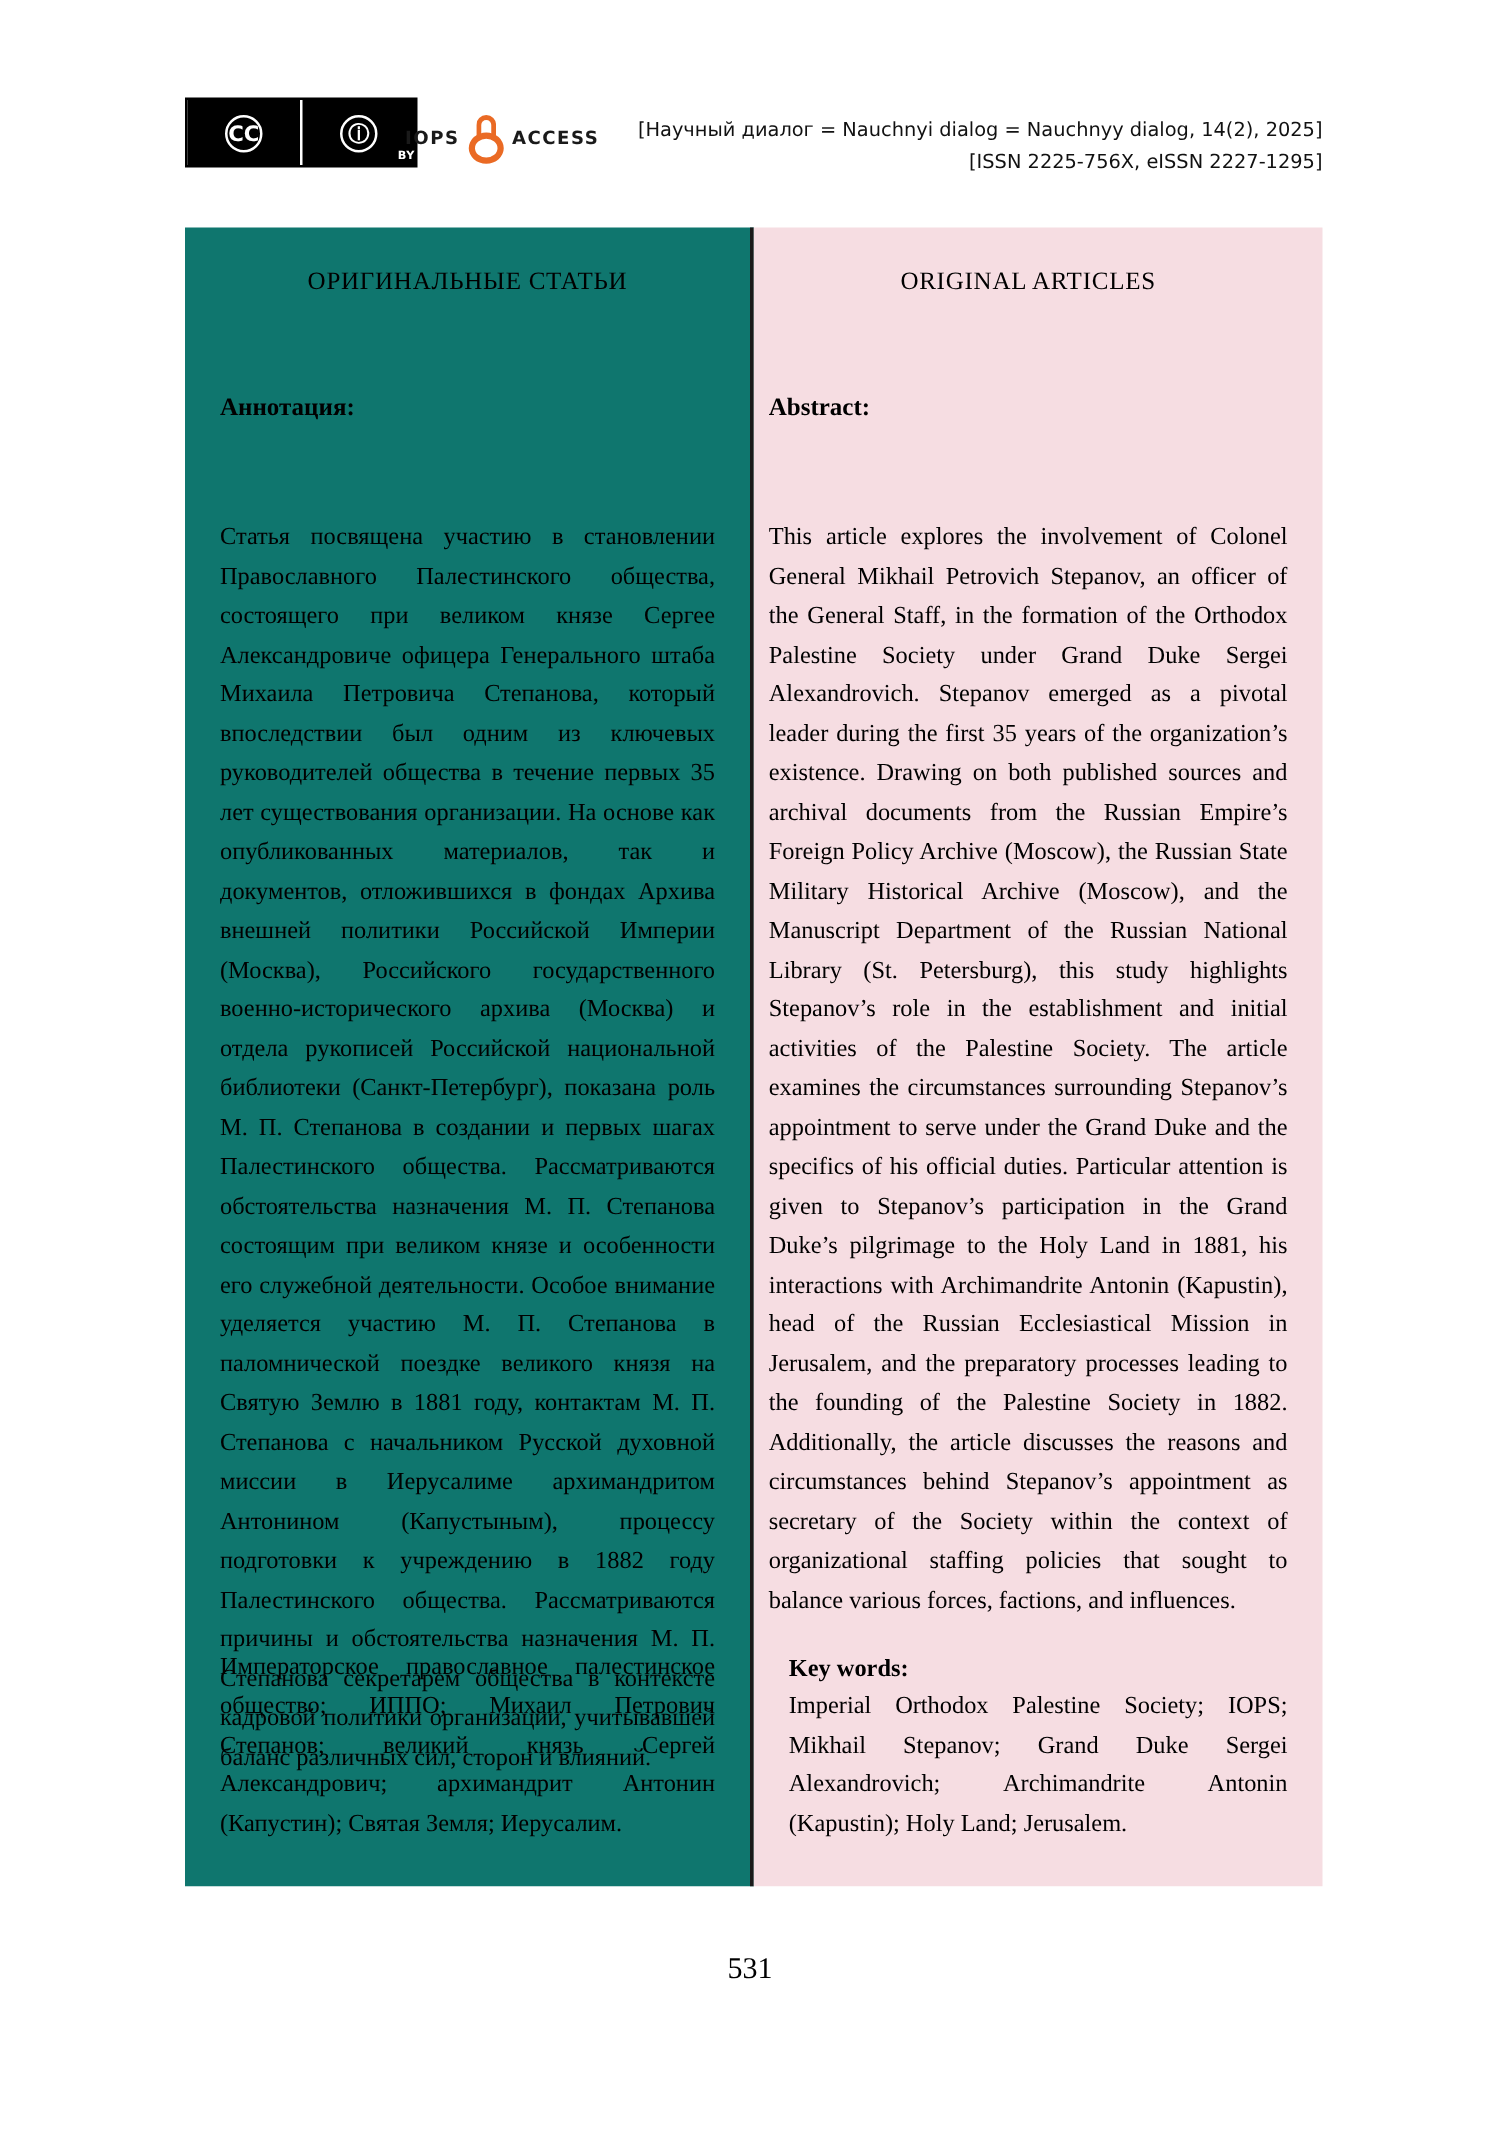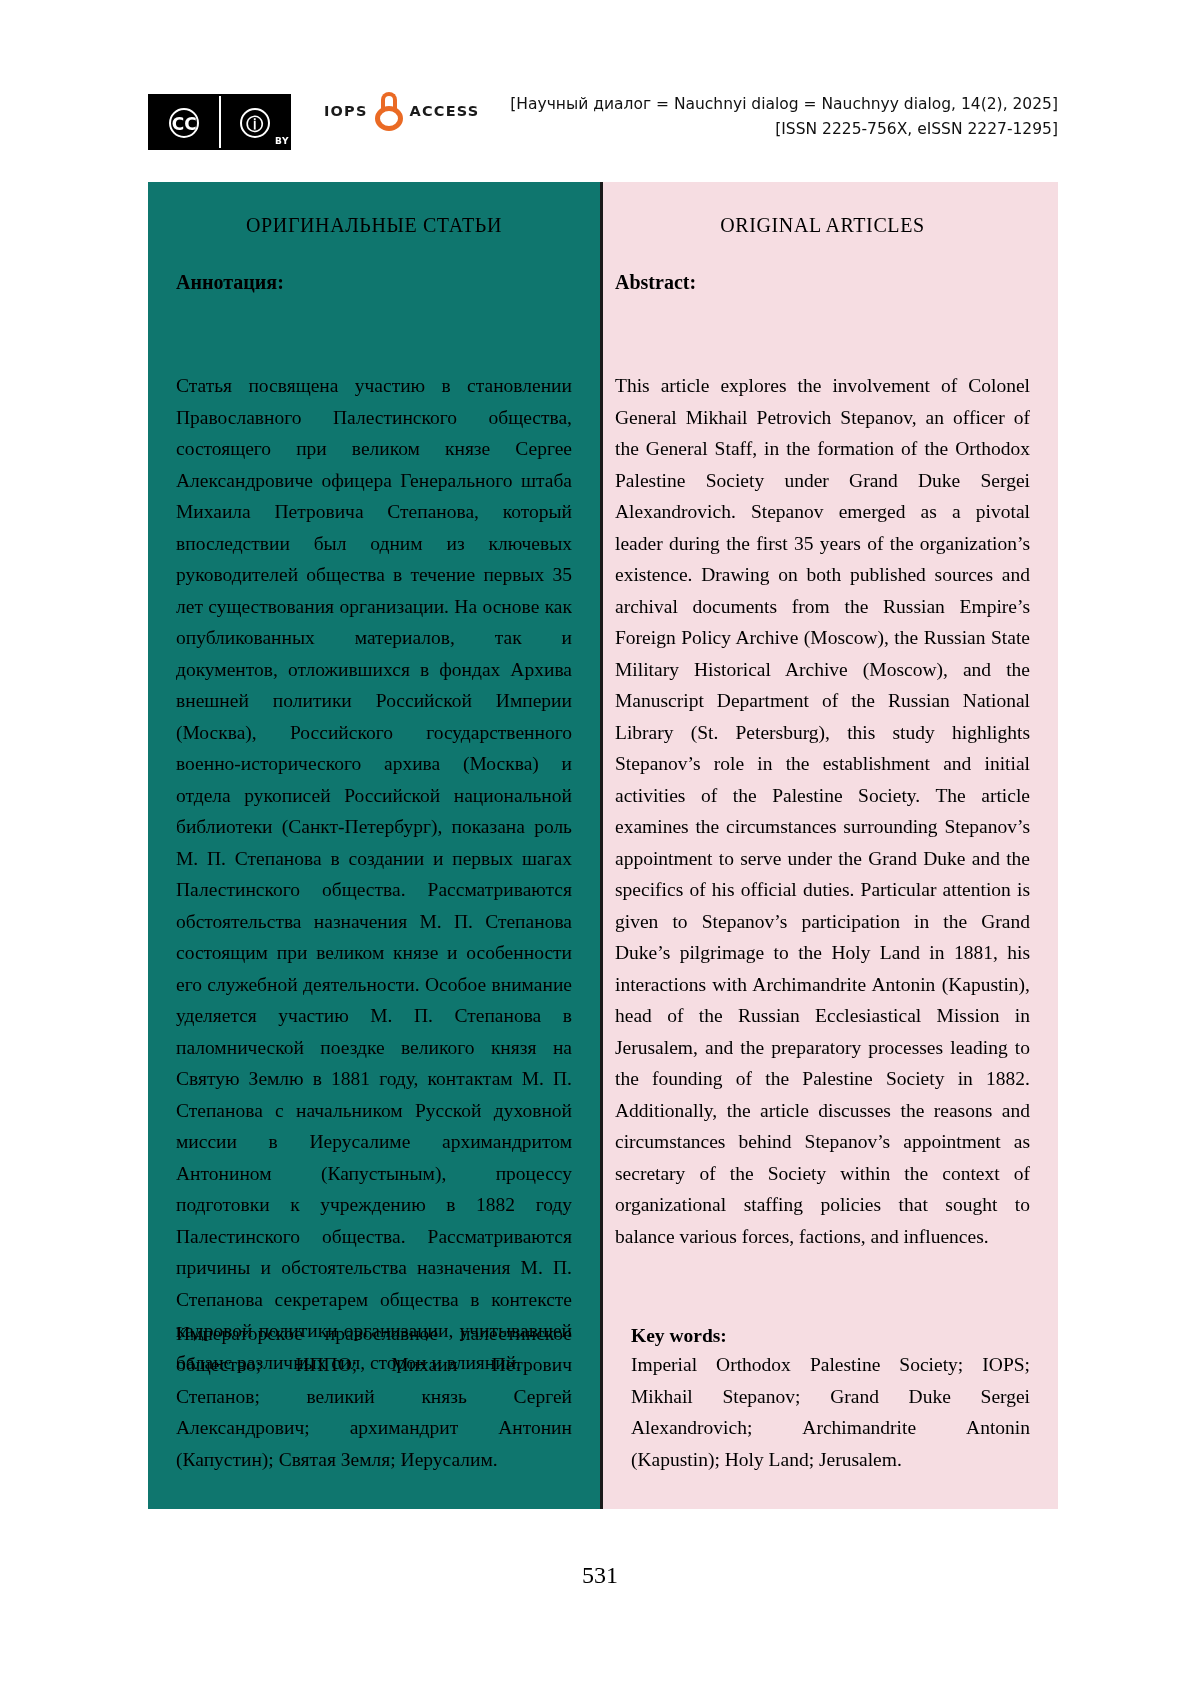--- a/index.html
+++ b/index.html
@@ -25,22 +25,22 @@
   .header {
     position: absolute;
     left: 148px;
     top: 78px;
     width: 910px;
     height: 70px;
   }
   .cc-badge {
     position: absolute;
     left: 0;
-    top: 16px;
-    width: 143px;
+    top: 0;
+    width: 186px;
     height: 56px;
     background: #ffffff;
     border: 2px solid #000000;
     box-sizing: border-box;
     display: flex;
     align-items: stretch;
   }
   .cc-left {
     width: 50%;
     background: #000000;
@@ -163,21 +163,21 @@
   }
   .col-title {
     text-align: center;
     font-size: 20px;
     letter-spacing: 0.6px;
     margin: 10px 0 0 0;
   }
   .section-label {
     font-weight: bold;
     font-size: 20px;
-    margin-top: 34px;
+    margin-top: 78px;
   }
   .abstract-text {
     margin-top: 76px;
     font-size: 19.5px;
     line-height: 31.5px;
     text-align: justify;
     text-justify: inter-word;
     hyphens: manual;
   }
   .kw-block {

